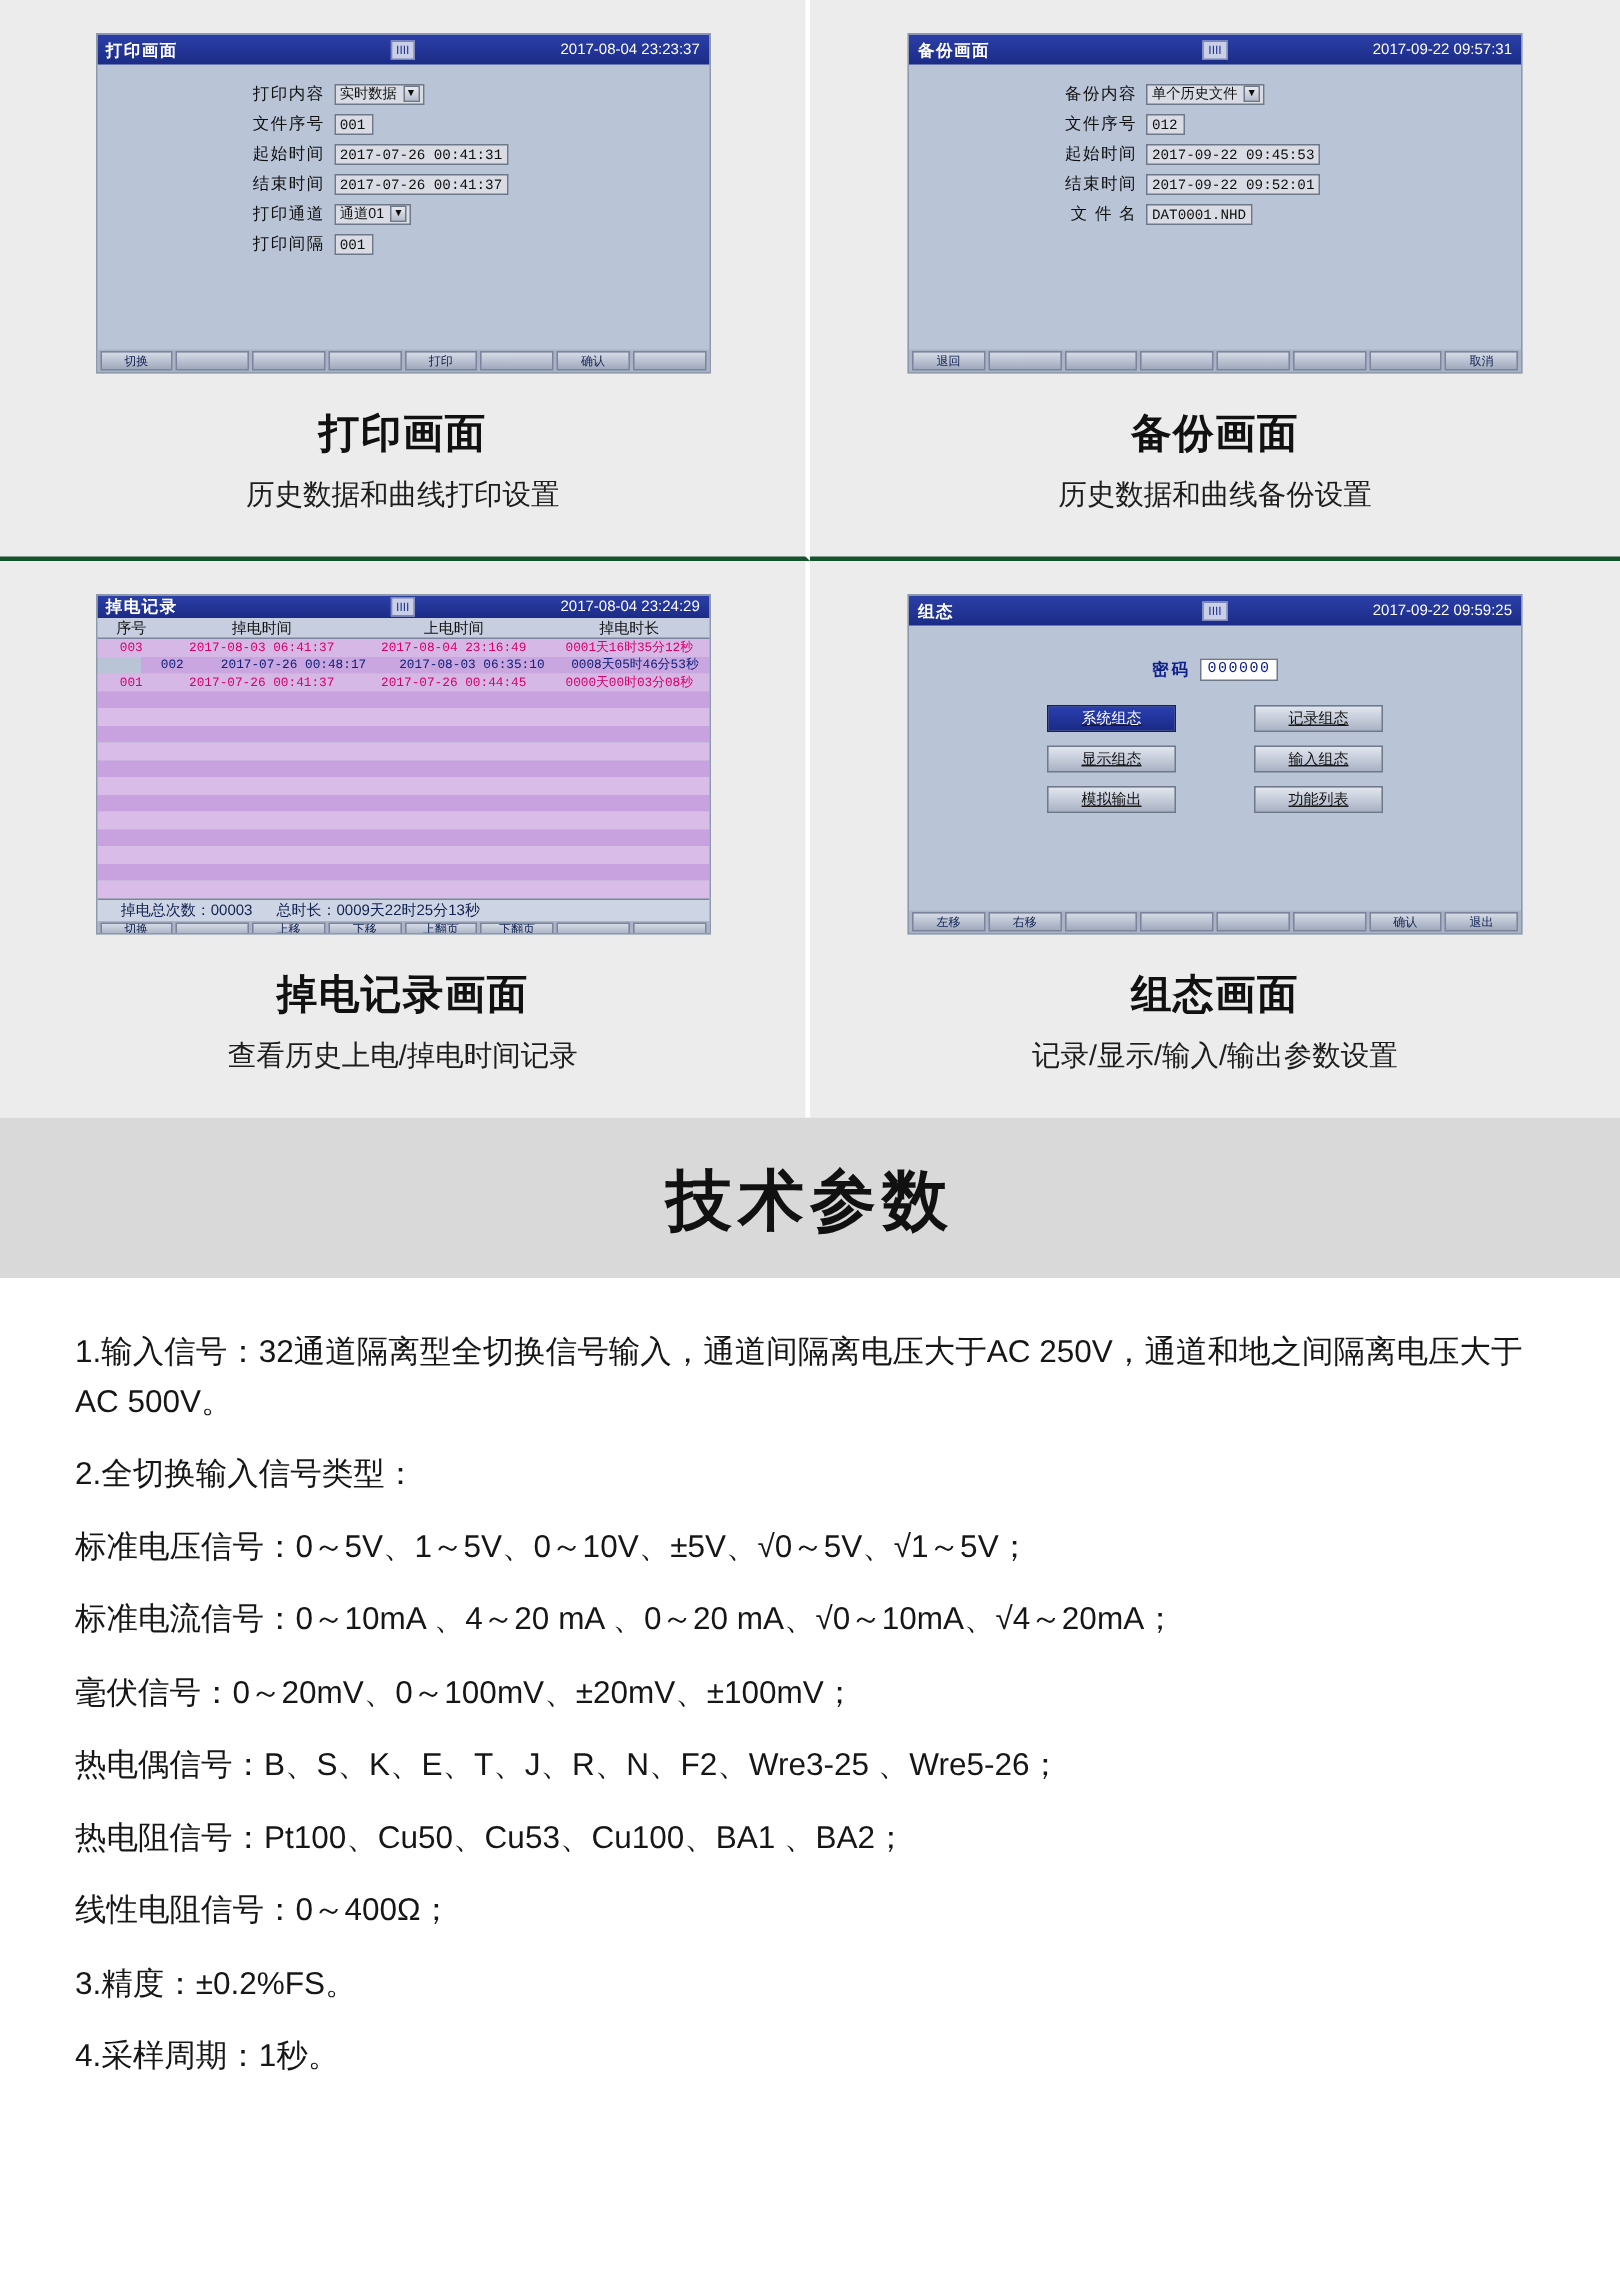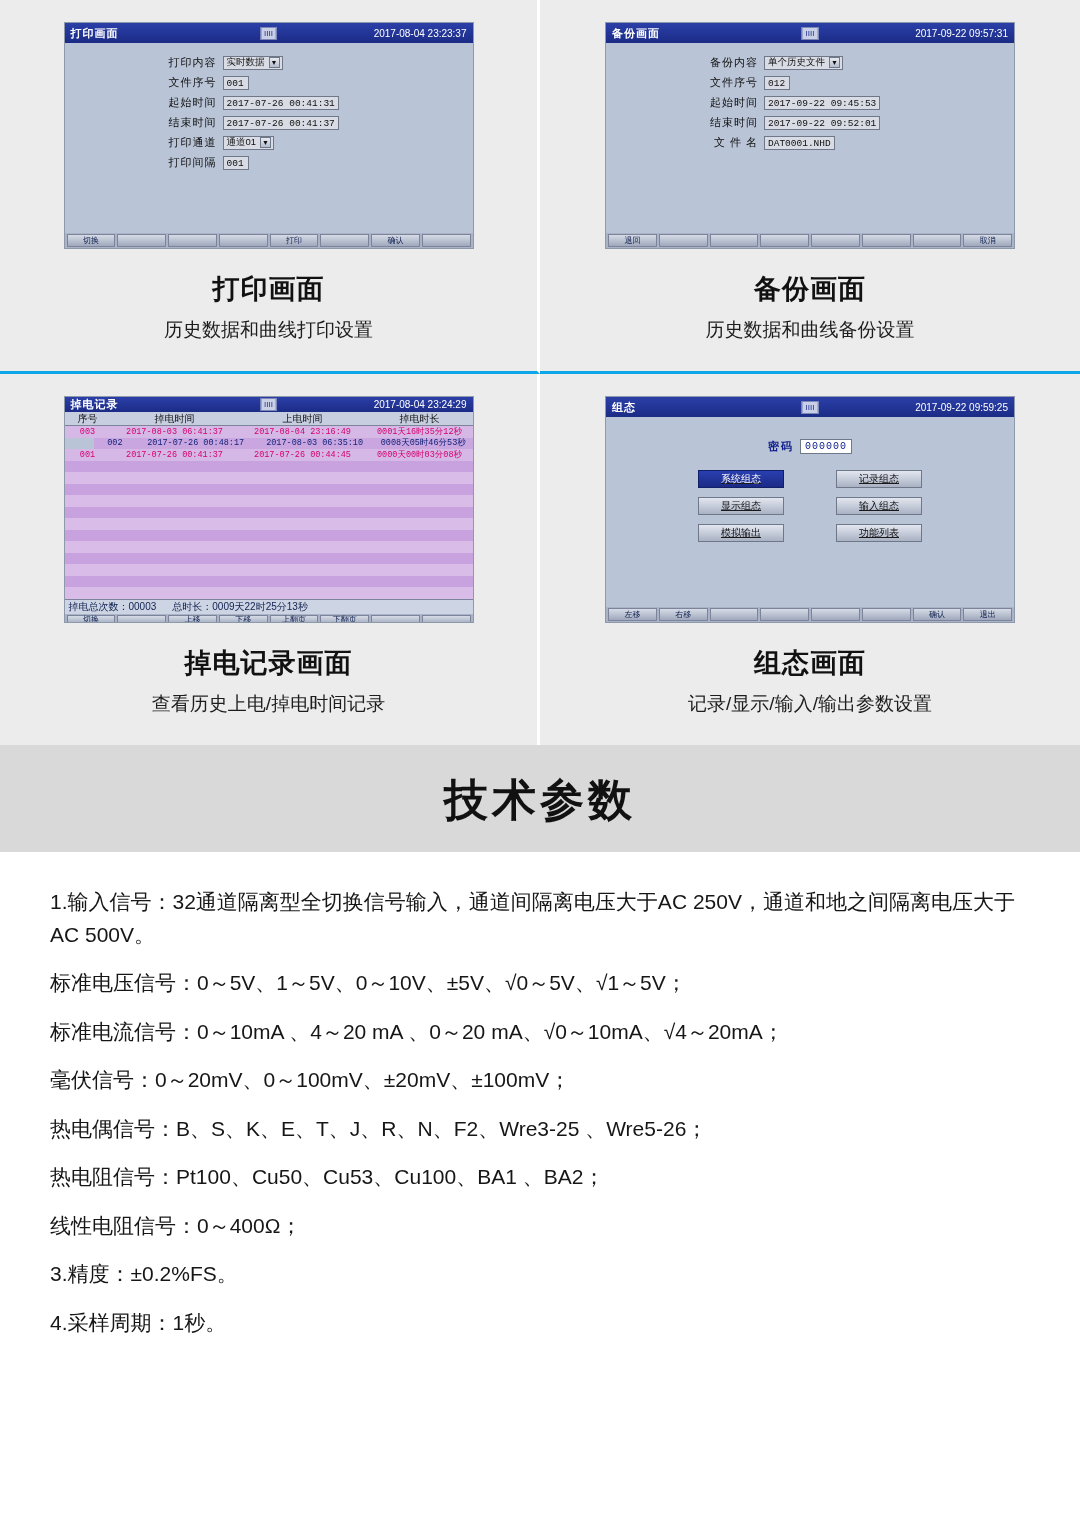--- a/index.html
+++ b/index.html
@@ -18,21 +18,21 @@
     grid-template-rows:auto auto;
     background:#e9e9e9;
   }
   .cell {
     background:#ececec;
     padding:22px 0 28px 0;
     display:flex;
     flex-direction:column;
     align-items:center;
     border-right:3px solid #ffffff;
-    border-bottom:3px solid #0ea5e9;
+    border-bottom:3px solid #14532d;
   }
   .cell.c2 { border-right:none; }
   .cell.r2 { border-bottom:none; }
 
   .device {
     width:410px;
     height:227px;
     background:#b9c4d6;
     border:1px solid #8e99ab;
     display:flex;
@@ -125,21 +125,21 @@
   .trow { display:flex; height:11.5px; align-items:center; font-family:"Liberation Mono", monospace; font-size:8.5px; }
   .trow.z1 { background:#d6b8e6; }
   .trow.z2 { background:#c9a6e0; }
   .trow.fill1 { background:#d9bde8; }
   .trow.fill2 { background:#c7a2de; }
   .pink { color:#d6006f; }
   .navy { color:#11227a;margin-left:29px; }
   .tfoot {
     background:#cdd4e4; border-top:1px solid #7b849a;
     font-size:10px; height:15px; display:flex; align-items:center;
-    padding:0 4px; color:#10204f; gap:16px;
+    padding:0 16px; color:#10204f; gap:16px;
   }
 
   
   .cfg { padding:22px 0 0 0; display:flex; flex-direction:column; align-items:center; }
   .cfg-pw { display:flex; font-size:11px; color:#10208f; margin-bottom:16px; }
   .cfg-pw .plab { color:#0f1f8c; letter-spacing:2px; margin-right:6px; font-weight:bold; }
   .cfg-pw .pval {
     background:#fff; border:1px solid #6f7889; font-family:"Liberation Mono", monospace;
     font-size:10px; padding:1px 4px; letter-spacing:1px;
   }
@@ -391,20 +391,21 @@
     <div class="cap-sub">记录/显示/输入/输出参数设置</div>
   </div>
 </div>
 
 <div class="band">
   <h2>技术参数</h2>
 </div>
 
 <div class="specs">
   <p>1.输入信号：32通道隔离型全切换信号输入，通道间隔离电压大于AC 250V，通道和地之间隔离电压大于AC 500V。</p>
+  <p>2.全切换输入信号类型：</p>
   <p>标准电压信号：0～5V、1～5V、0～10V、±5V、√0～5V、√1～5V；</p>
   <p>标准电流信号：0～10mA 、4～20 mA 、0～20 mA、√0～10mA、√4～20mA；</p>
   <p>毫伏信号：0～20mV、0～100mV、±20mV、±100mV；</p>
   <p>热电偶信号：B、S、K、E、T、J、R、N、F2、Wre3-25 、Wre5-26；</p>
   <p>热电阻信号：Pt100、Cu50、Cu53、Cu100、BA1 、BA2；</p>
   <p>线性电阻信号：0～400Ω；</p>
   <p>3.精度：±0.2%FS。</p>
   <p>4.采样周期：1秒。</p>
 </div>
 

